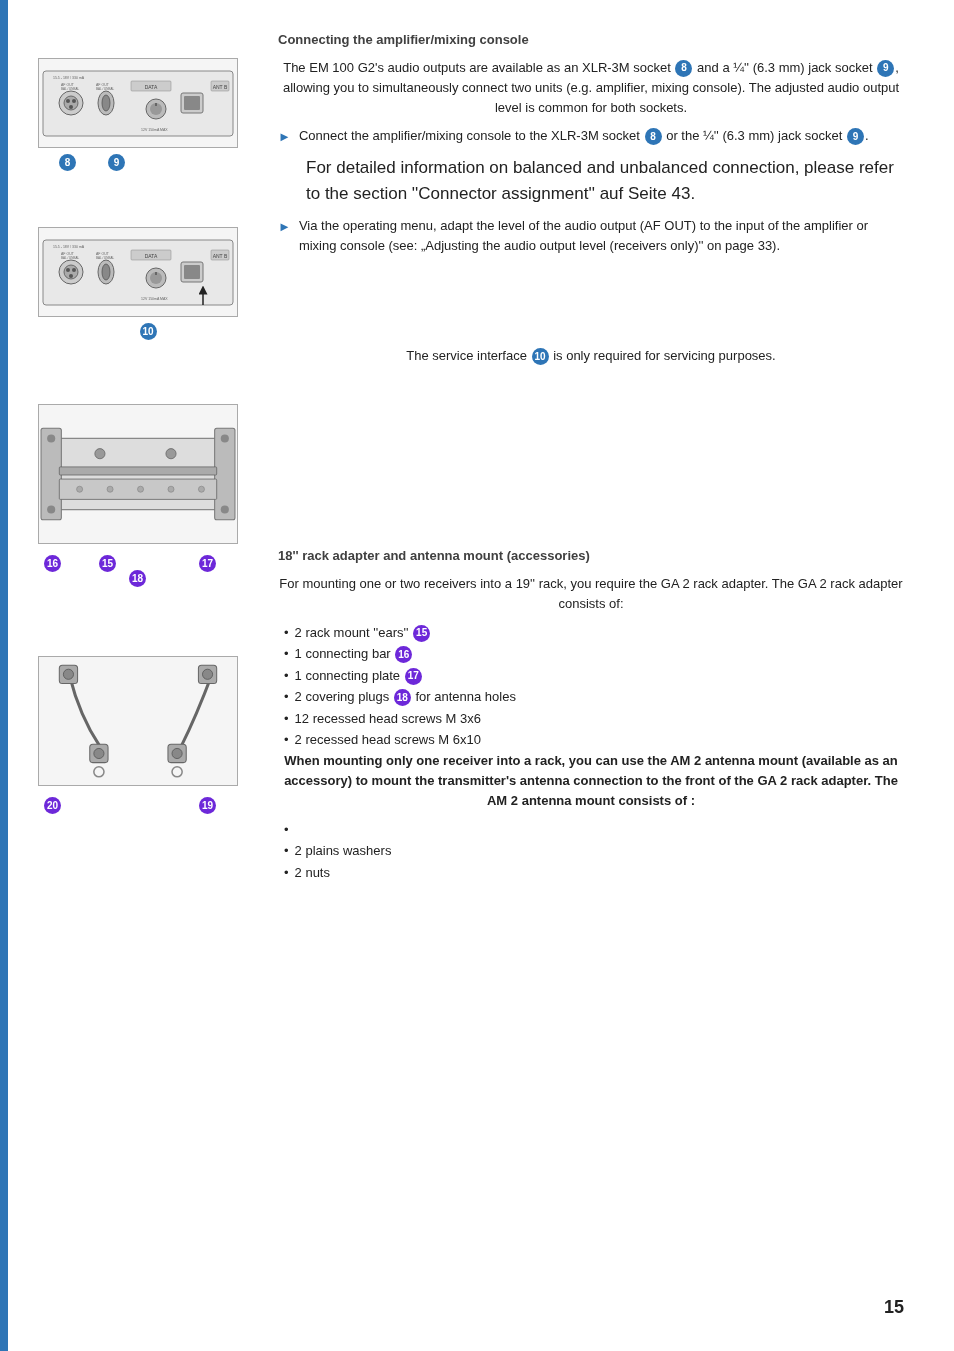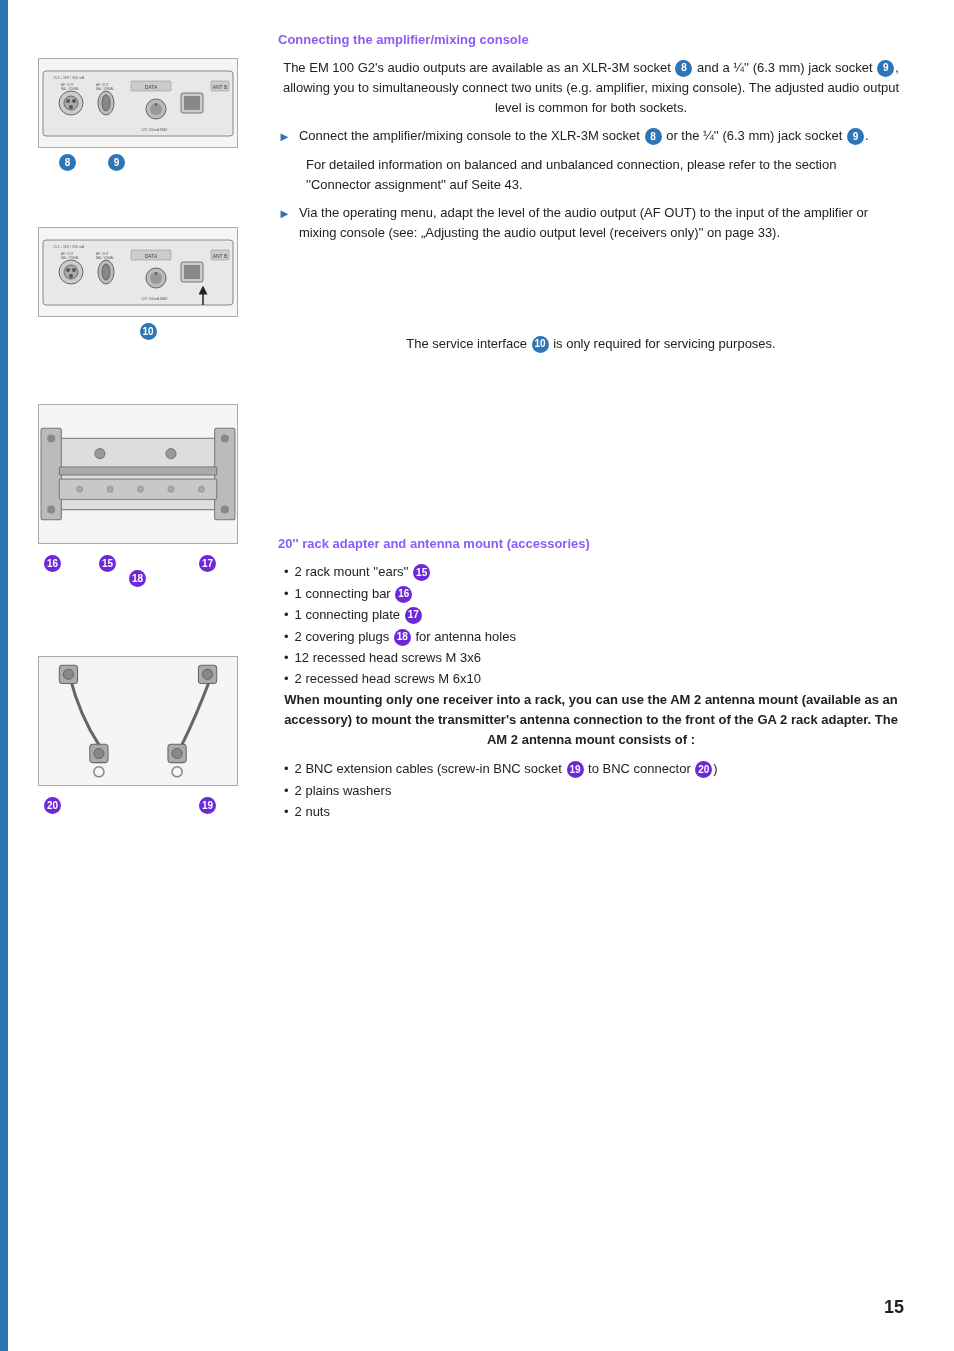--- a/index.html
+++ b/index.html
@@ -38,21 +38,21 @@
       flex-shrink: 0;
       display: flex;
       flex-direction: column;
       gap: 0;
     }
     .right-col {
       flex: 1;
       padding-left: 20px;
     }
     .section-title {
-      color: #8b5cf6;
+      color: #404040;
       font-weight: bold;
       font-size: 13px;
       margin-bottom: 8px;
     }
     .body-text {
       font-size: 13px;
       line-height: 1.55;
       margin-bottom: 8px;
       text-align: center;
     }
@@ -148,21 +148,21 @@
       color: #222;
     }
     .left-image-block {
       margin-bottom: 16px;
     }
     .right-section {
       margin-bottom: 24px;
     }
     .indent {
       padding-left: 28px;
-      font-size: 13px;
+      font-size: 17px;
       line-height: 1.55;
       margin-bottom: 8px;
     }
     .bullets-list {
       padding-left: 6px;
     }
     .bullets-list .bullet-row {
       display: flex;
       gap: 6px;
       font-size: 13px;
@@ -361,21 +361,22 @@
           </div>
         </div>
 
         <div class="right-section" style="margin-top: 90px;">
           <p class="body-text">
             The service interface <span class="circle-num">10</span> is only required for servicing purposes.
           </p>
         </div>
 
         <div class="right-section" style="margin-top: 180px;">
-          <div class="section-title">20'' rack adapter and antenna mount (accessories)</div>
+          <div class="section-title">18'' rack adapter and antenna mount (accessories)</div>
+          <p class="body-text">For mounting one or two receivers into a 19'' rack, you require the GA 2 rack adapter. The GA 2 rack adapter consists of:</p>
 
           <div class="bullets-list">
             <div class="bullet-row">
               <span>•</span>
               <span>2 rack mount ''ears'' <span class="circle-num orange">15</span></span>
             </div>
             <div class="bullet-row">
               <span>•</span>
               <span>1 connecting bar <span class="circle-num orange">16</span></span>
             </div>
@@ -395,21 +396,20 @@
               <span>•</span>
               <span>2 recessed head screws M 6x10</span>
             </div>
           </div>
 
           <p class="body-text" style="font-weight:bold;">When mounting only one receiver into a rack, you can use the AM 2 antenna mount (available as an accessory) to mount the transmitter's antenna connection to the front of the GA 2 rack adapter. The AM 2 antenna mount consists of :</p>
 
           <div class="bullets-list">
             <div class="bullet-row">
               <span>•</span>
-              <span>2 BNC extension cables (screw-in BNC socket <span class="circle-num orange">19</span> to BNC connector <span class="circle-num orange">20</span>)</span>
             </div>
             <div class="bullet-row">
               <span>•</span>
               <span>2 plains washers</span>
             </div>
             <div class="bullet-row">
               <span>•</span>
               <span>2 nuts</span>
             </div>
           </div>

